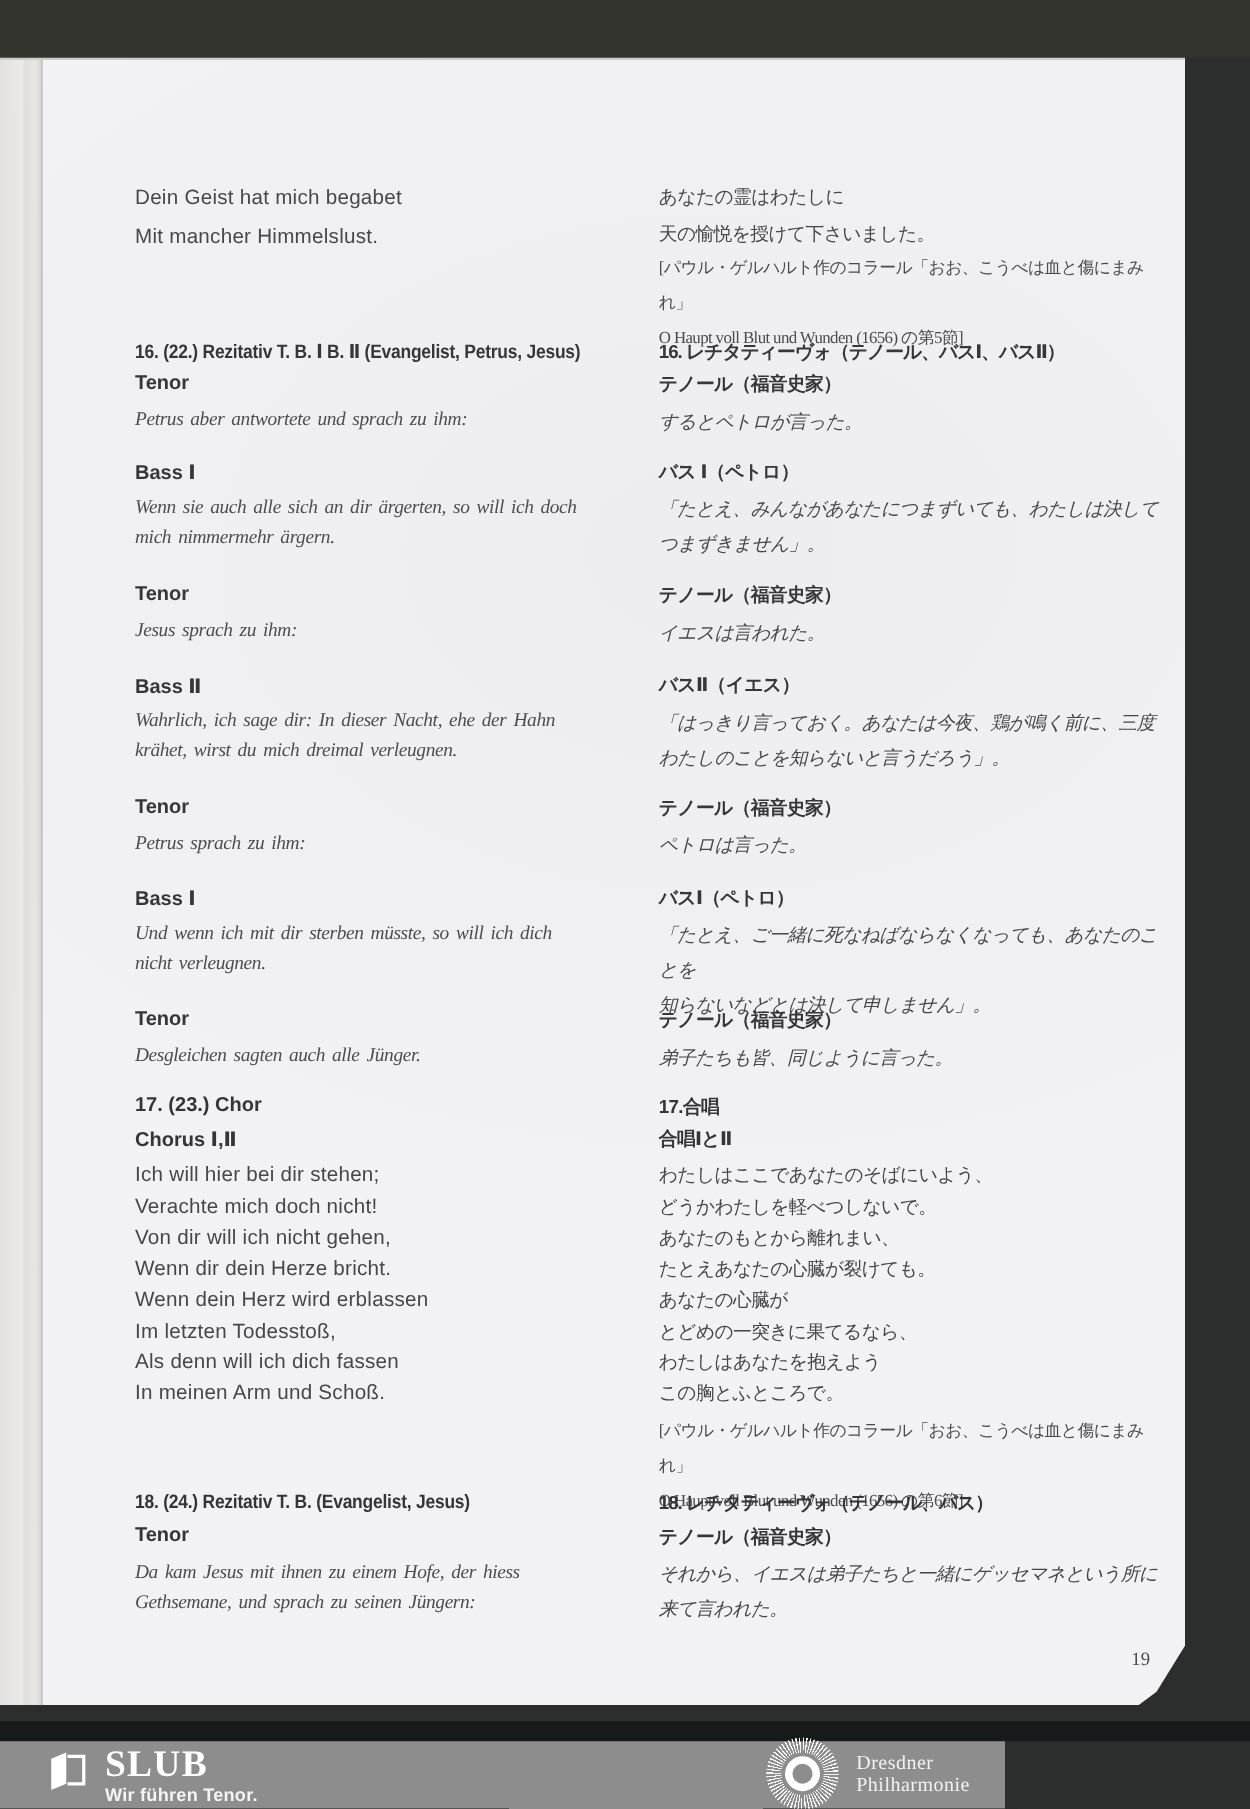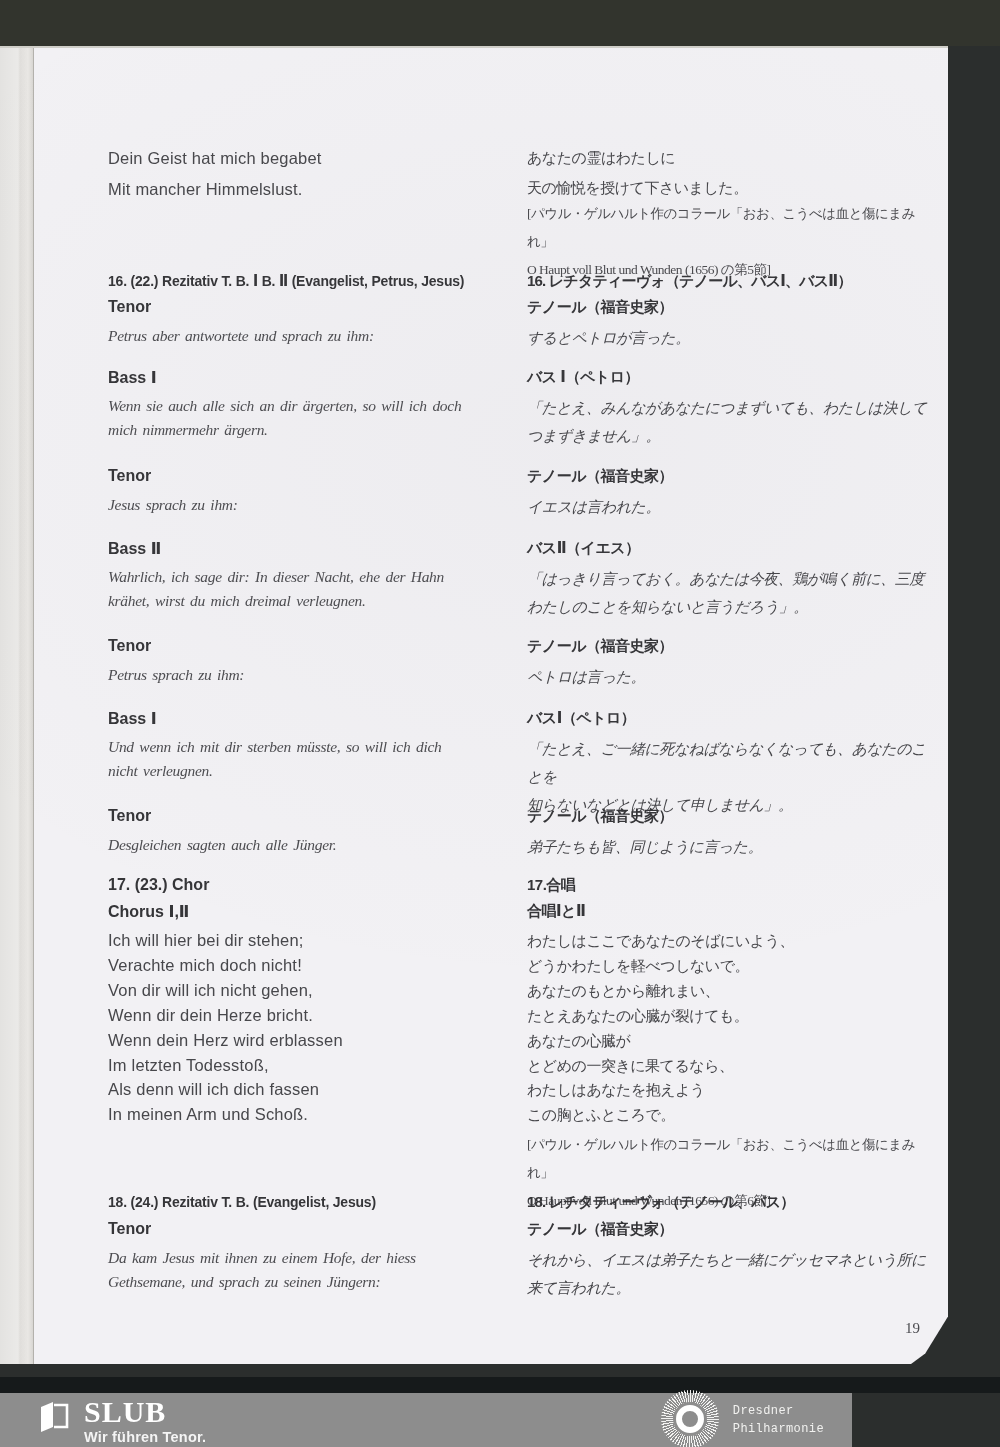--- a/index.html
+++ b/index.html
@@ -30,35 +30,35 @@
   .ja{font-size:15px;letter-spacing:-.5px;color:#46464a;}
   .ja-head{font-weight:bold;font-size:15px;color:#353538;letter-spacing:-.8px;white-space:nowrap;}
   .ja-voice{font-weight:bold;font-size:15px;color:#353538;letter-spacing:-.5px;}
   .ja-recit{font-style:italic;line-height:28px;}
   .ja-chorale{line-height:24.9px;}
   .note{font-family:"Liberation Serif","DejaVu Serif",serif;font-size:13.5px;
         line-height:28px;color:#4a4a4e;letter-spacing:-.5px;white-space:pre-line;}
   .pagenum{position:absolute;left:905px;top:1272px;font-family:"Liberation Serif","DejaVu Serif",serif;
         font-size:15px;color:#4a4a4e;}
   .pre-footer{position:absolute;left:0;top:1377px;width:1000px;height:16px;background:#161a1b;}
-  .footer{position:absolute;left:0;top:1393px;width:804px;height:54px;background:#8d8d8d;padding-left:48px;}
+  .footer{position:absolute;left:0;top:1393px;width:804px;height:54px;background:#8d8d8d;}
   .slub{position:absolute;left:38px;top:4px;display:flex;align-items:flex-start;}
   .slub svg{display:block;margin-top:2px;}
   .slub-text{margin-left:14px;}
   .slub-name{font-family:"Liberation Serif","DejaVu Serif",serif;font-weight:bold;
         font-size:30px;line-height:30px;color:#ffffff;letter-spacing:1px;}
   .slub-tagline{font-weight:bold;font-size:14.5px;color:#f4f4f4;margin-top:2px;letter-spacing:.2px;}
   .phil{position:absolute;right:28px;top:0;height:54px;display:flex;align-items:center;}
   .phil-logo{position:relative;width:58px;height:58px;margin-top:-2px;border-radius:50%;
         background:repeating-conic-gradient(#f3f3f2 0deg 2.4deg,rgba(0,0,0,0) 2.4deg 6deg);}
   .phil-logo::before{content:"";position:absolute;inset:12px;border-radius:50%;background:#8d8d8d;}
   .phil-logo::after{content:"";position:absolute;inset:15px;border-radius:50%;
         border:6px solid #fff;background:#8d8d8d;box-sizing:border-box;}
-  .phil-text{margin-left:14px;font-family:Liberation Mono, monospace;
-        font-size:12px;line-height:18px;color:#f2f2f0;letter-spacing:.4px;}
+  .phil-text{margin-left:14px;font-family:Liberation Serif, serif;
+        font-size:16px;line-height:18px;color:#f2f2f0;letter-spacing:.4px;}
 </style>
 </head>
 <body>
 
 <div class="scene">
   <div class="top-band"></div>
 
   <div class="page">
     <div class="edge-strip"></div>
 

